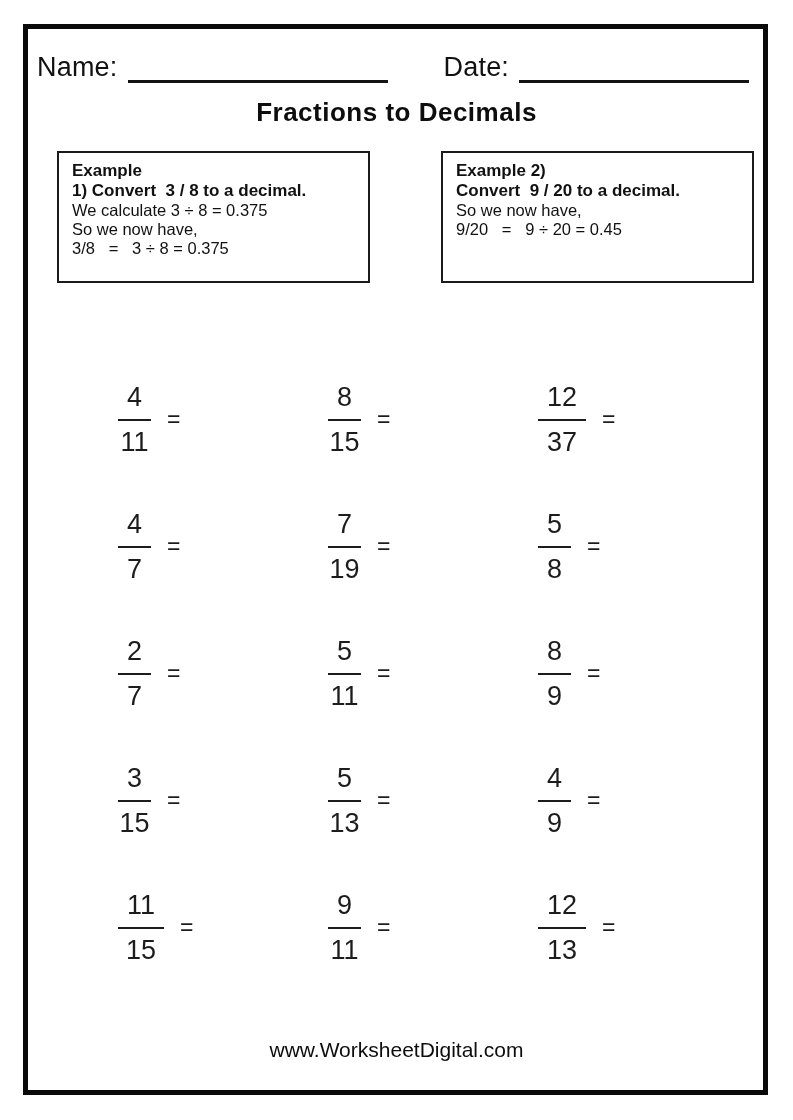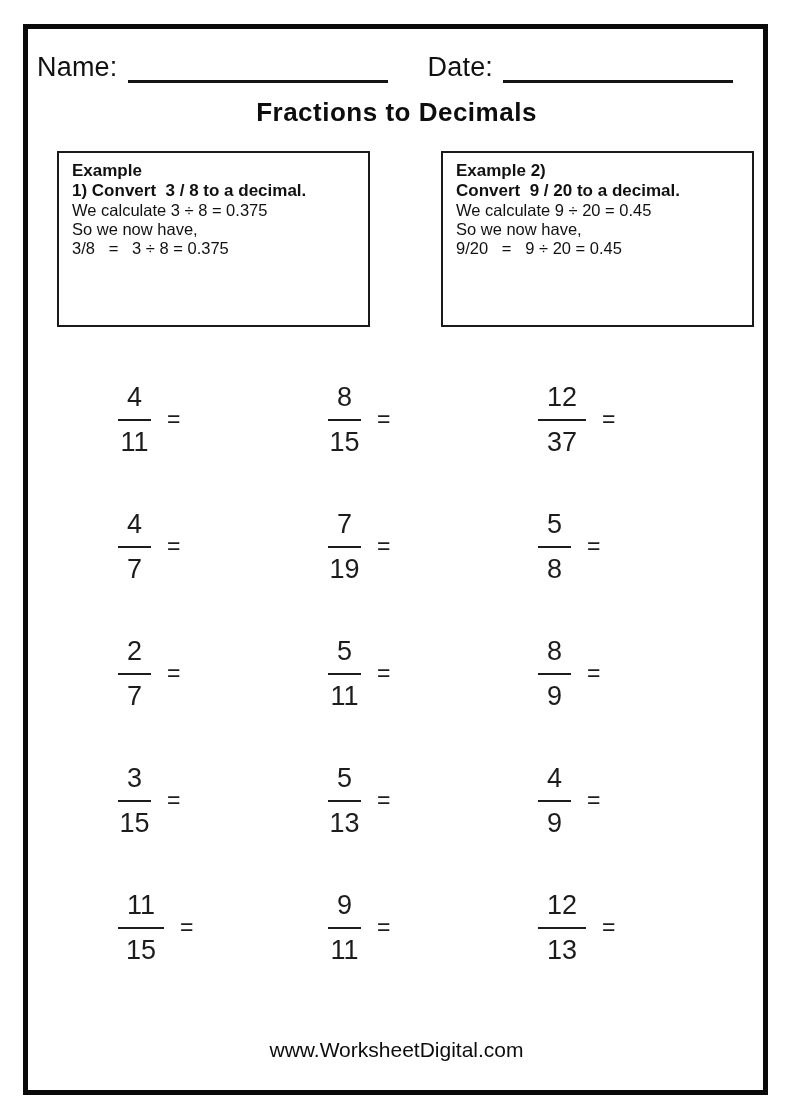--- a/index.html
+++ b/index.html
@@ -20,32 +20,32 @@
   .header-row {
     position:absolute; top:50px; left:37px;
     display:flex; align-items:flex-end;
     font-size:27px; letter-spacing:0.2px;justify-content:center;
   }
   .write-line {
     border-bottom:3px solid #141414;
     height:30px;
   }
   .name-line { width:260px; margin-left:10px; }
-  .date-label { margin-left:40px; }
+  .date-label { margin-left:56px; }
   .date-line { width:230px; margin-left:10px; }
   .worksheet-title {
     position:absolute; top:97px; left:0;
     width:100%; text-align:center;
     font-size:26px; font-weight:600;
     letter-spacing:0.5px;
     color:#0d0d0d;
   }
   .example-box {
     position:absolute; top:151px;
-    width:313px; height:176px;
+    width:313px; height:132px;
     border:2px solid #1a1a1a;
     box-sizing:border-box;
     padding:8px 12px 10px 13px;
     background:#ffffff;
   }
   .example-box-1 { left:57px; }
   .example-box-2 { left:441px; }
   .ex-heading { font-size:17px; font-weight:700; white-space:pre-wrap; }
   .ex-line { font-size:16.5px; white-space:pre-wrap; }
   .ex-line.bold { font-weight:700; font-size:17px; }
@@ -91,21 +91,20 @@
   <div class="ex-heading">Example</div>
   <div class="ex-line bold">1) Convert  3 / 8 to a decimal.</div>
   <div class="ex-line">We calculate 3 ÷ 8 = 0.375</div>
   <div class="ex-line">So we now have,</div>
   <div class="ex-line">3/8   =   3 ÷ 8 = 0.375</div>
 </div>
 
 <div class="example-box example-box-2">
   <div class="ex-heading">Example 2)</div>
   <div class="ex-line bold">Convert  9 / 20 to a decimal.</div>
-  <div class="ex-line">We calculate 9 ÷ 20 = 0.45</div>
   <div class="ex-line">So we now have,</div>
   <div class="ex-line">9/20   =   9 ÷ 20 = 0.45</div>
 </div>
 
 <div class="problems">
   <div class="problem">
     <span class="frac">
       <span class="num">4</span>
       <span class="den">11</span>
     </span>

